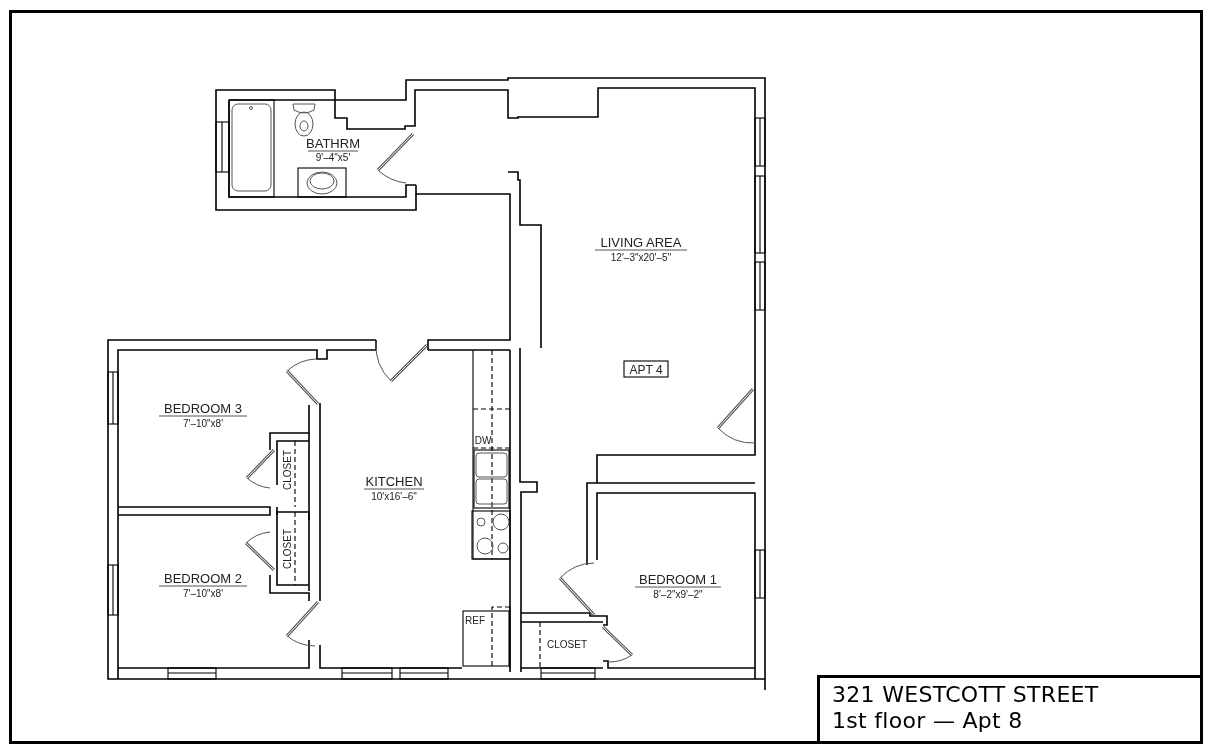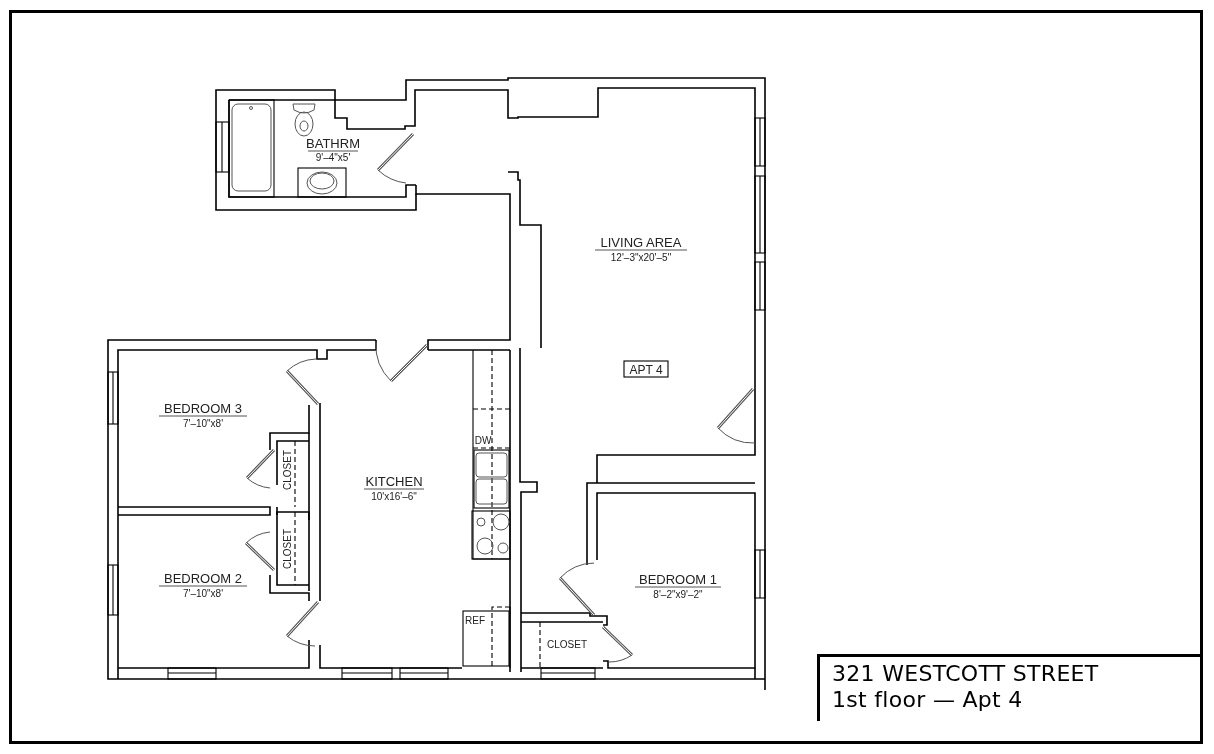--- a/index.html
+++ b/index.html
@@ -5,21 +5,21 @@
   html, body { margin:0; padding:0; background:#ffffff; }
   body { width:1214px; height:754px; position:relative; overflow:hidden; font-family:"Liberation Sans", sans-serif; }
   #plan { position:absolute; left:0; top:0; }
   .wall { fill:none; stroke:#000; stroke-width:1.6; }
   .thin { fill:none; stroke:#000; stroke-width:1.1; }
   .grey { fill:none; stroke:#555; stroke-width:1; }
   .dash { fill:none; stroke:#000; stroke-width:1.1; stroke-dasharray:5 3; }
   .door { fill:none; stroke:#555; stroke-width:3; }
   .doorin { fill:none; stroke:#fff; stroke-width:1; }
   .lbl { font-family:"Liberation Sans", sans-serif; fill:#222; }
-  .title-box { position:absolute; left:817px; top:654px; width:384px; height:67px; border-top:3px solid #000; border-left:3px solid #000; box-sizing:border-box; padding:4px 0 0 12px; }
+  .title-box { position:absolute; left:817px; top:675px; width:384px; height:67px; border-top:3px solid #000; border-left:3px solid #000; box-sizing:border-box; padding:4px 0 0 12px; }
   .title-line { font-family:"DejaVu Sans", sans-serif; font-size:22px; line-height:26px; color:#000; letter-spacing:0.3px; white-space:nowrap; }
   .frame { position:absolute; left:9px; top:10px; width:1194px; height:734px; border:3px solid #000; box-sizing:border-box; }
 </style>
 </head>
 <body>
 
 <div class="frame"></div>
 
 <svg id="plan" width="1214" height="754" viewBox="0 0 1214 754">
 
@@ -224,14 +224,14 @@
   </g>
   <text class="lbl" x="291" y="470" font-size="10" text-anchor="middle" transform="rotate(-90 291 470)">CLOSET</text>
   <text class="lbl" x="291" y="549" font-size="10" text-anchor="middle" transform="rotate(-90 291 549)">CLOSET</text>
   <text class="lbl" x="567" y="648" font-size="10" text-anchor="middle">CLOSET</text>
   <text class="lbl" x="483" y="444" font-size="10" text-anchor="middle">DW</text>
   <text class="lbl" x="475" y="624" font-size="10" text-anchor="middle">REF</text>
 </svg>
 
 <div class="title-box">
   <div class="title-line">321 WESTCOTT STREET</div>
-  <div class="title-line">1st floor — Apt 4</div>
+  <div class="title-line">1st floor — Apt 8</div>
 </div>
 
 </body></html>

